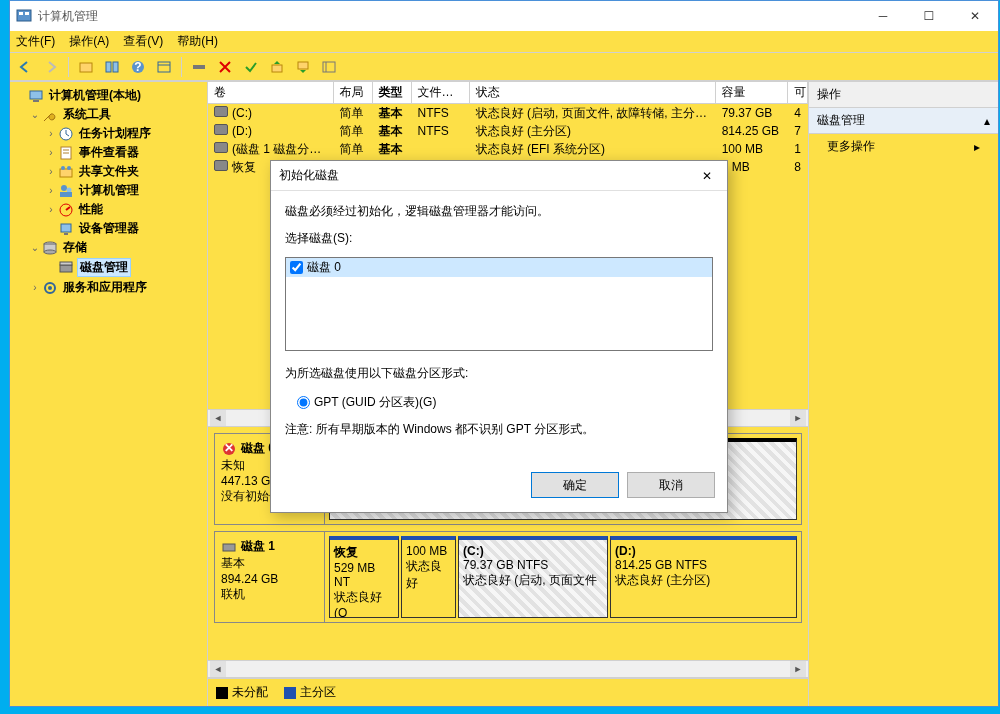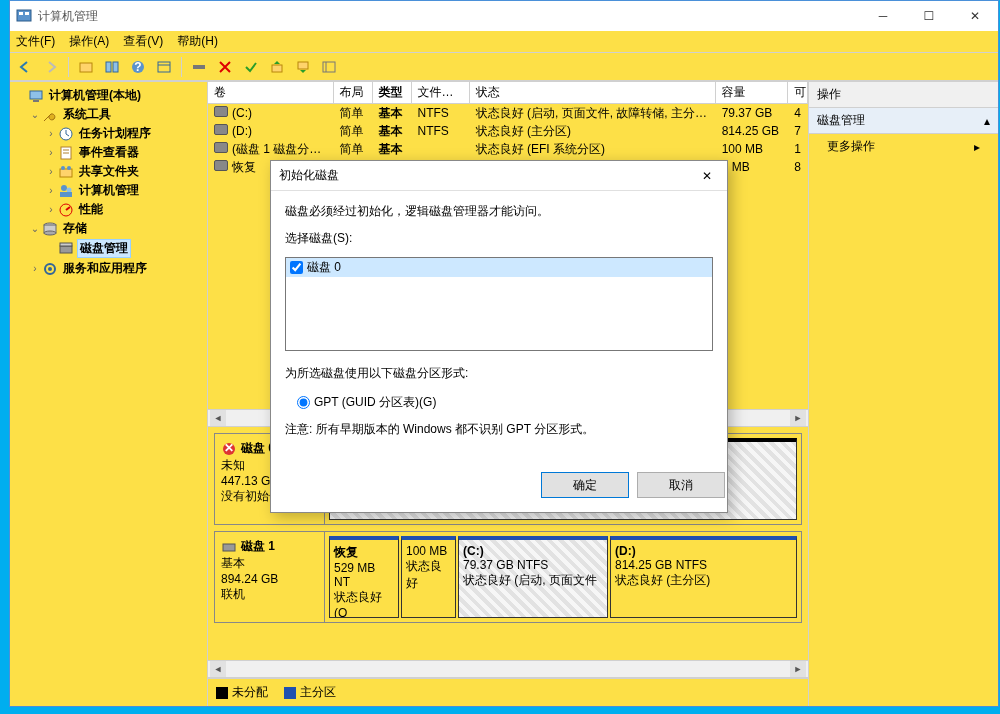--- a/index.html
+++ b/index.html
@@ -64,21 +64,21 @@
 
 .dialog { position:absolute; left: 270px; top: 160px; width: 458px; background:#fff; border:1px solid #888; box-shadow: 4px 4px 14px rgba(0,0,0,0.25); z-index: 10;}
 .dlg-title { height: 30px; background: #fff; display:flex; align-items:center; justify-content:space-between; padding: 8px 8px; border-bottom:1px solid #e0e0e0;}
 .dlg-close { width:40px; height:30px; display:flex; align-items:center; justify-content:center; margin-right:-8px;}
 .dlg-body { padding: 12px 14px 10px 14px; }
 .dlg-body p { margin-bottom: 10px; }
 .disk-select-box { border:1px solid #777; height:94px; overflow:auto;}
 .disk-select-item { display:flex; align-items:center; padding:1px 4px; gap:4px; background:#cde8ff;}
 .radio-row { display:flex; align-items:center; gap:4px; padding:2px 12px; }
 .dlg-hint { padding: 8px 0 0 0; }
-.dlg-buttons { display:flex; justify-content:flex-end; gap:8px; padding: 14px 2px; }
+.dlg-buttons { display:flex; justify-content:flex-end; gap:8px; padding: 14px 12px; }
 .dlg-buttons button { width:88px; height:26px; background:#e1e1e1; border:1px solid #adadad;}
 .dlg-buttons button.primary { border:1px solid #0078d7; }
 
 
 svg.icon { width:16px; height:16px; }
 .vol-icon { width:14px; height:11px; background:#888; border:1px solid #555; display:inline-block; margin-right:4px; border-radius:2px;}
 </style>
 </head>
 <body>
 
@@ -230,20 +230,28 @@
           <span class="tree-label">计算机管理</span>
         </div>
       <div class="tree-item indent2">
           <span class="expander">›</span>
           <svg class="tree-icon icon">
             <circle cx="8" cy="8" r="6" fill="none" stroke="#d00" stroke-width="1"></circle>
             <path d="M8 8 L12 5" stroke="#d00" stroke-width="2"></path>
           </svg>
           <span class="tree-label">性能</span>
         </div>
+      <div class="tree-item indent2">
+          <span class="expander"></span>
+          <svg class="tree-icon icon">
+            <rect x="3" y="3" width="10" height="8" fill="#8ec1e8" stroke="#369"></rect>
+            <rect x="6" y="12" width="4" height="2" fill="#777"></rect>
+          </svg>
+          <span class="tree-label">设备管理器</span>
+        </div>
       <div class="tree-item indent1">
           <span class="expander">⌄</span>
           <svg class="tree-icon icon">
             <ellipse cx="8" cy="4" rx="6" ry="2" fill="#ccc" stroke="#666"></ellipse>
             <rect x="2" y="4" width="12" height="8" fill="#ccc" stroke="#666"></rect>
             <ellipse cx="8" cy="12" rx="6" ry="2" fill="#aaa" stroke="#666"></ellipse>
           </svg>
           <span class="tree-label">存储</span>
         </div>
       <div class="tree-item indent2 selected">

